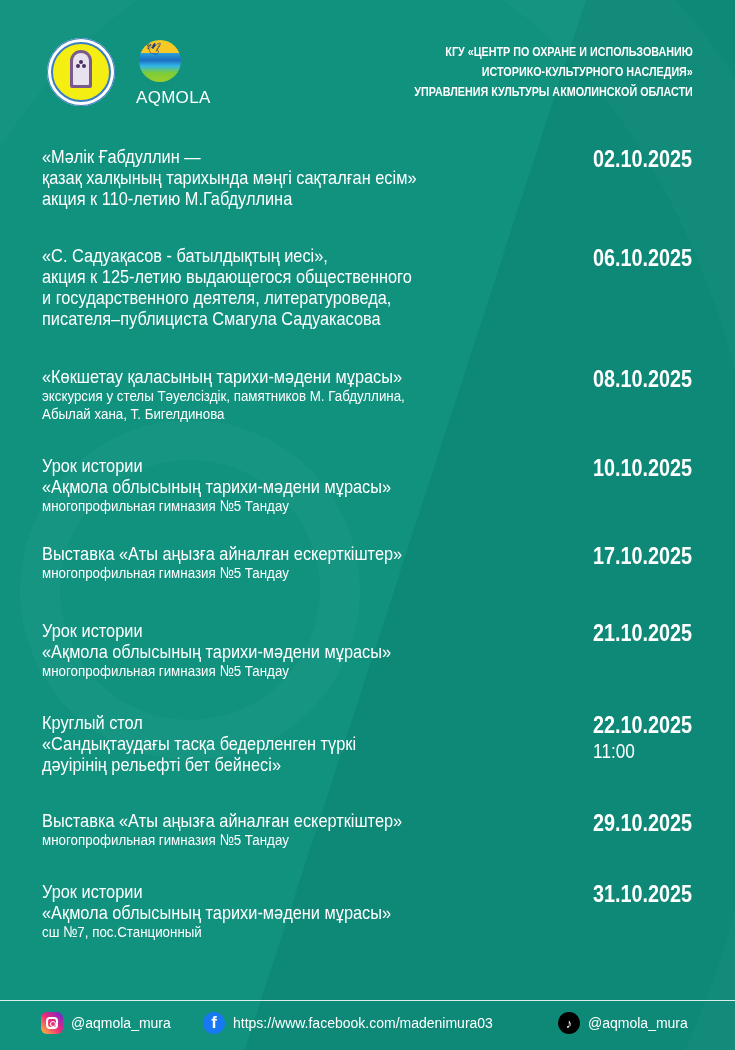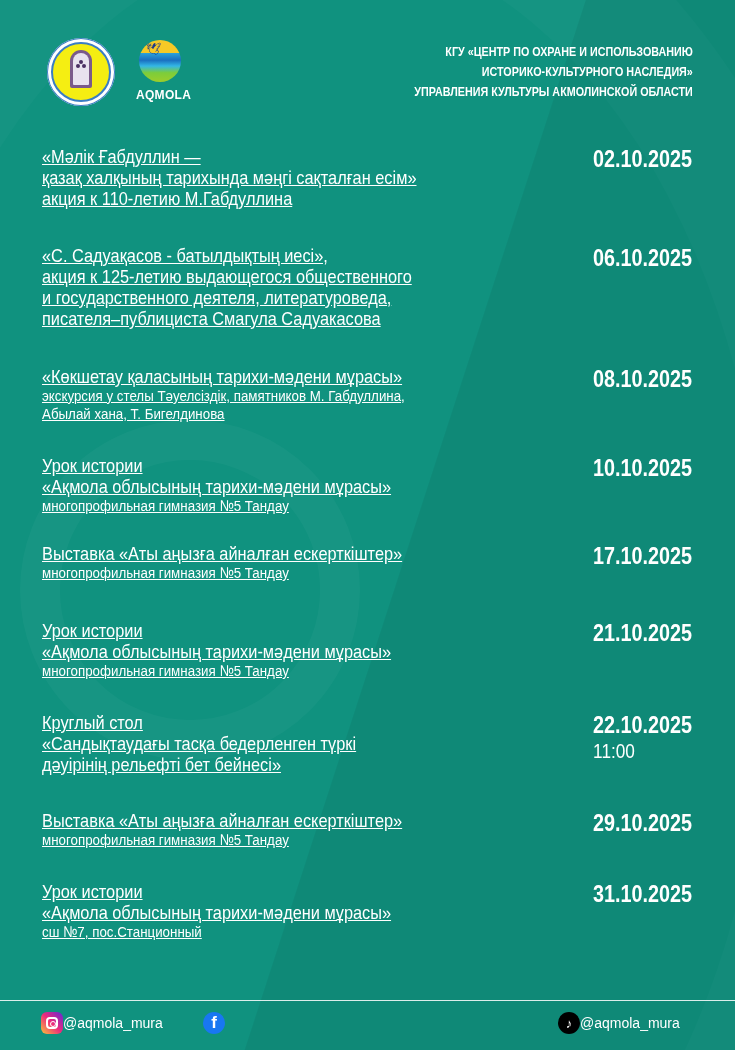--- a/index.html
+++ b/index.html
@@ -26,38 +26,38 @@
   .logo-center .arch { position: absolute; left: 23px; top: 12px; width: 22px; height: 38px;
     background: #7a5a8a; border-radius: 11px 11px 2px 2px; }
   .logo-center .arch-inner { position: absolute; left: 3px; top: 3px; width: 16px; height: 32px;
     background: #e8e2ee; border-radius: 8px 8px 1px 1px; }
   .logo-center .dot { position: absolute; width: 4px; height: 4px; border-radius: 50%; background: #4a2f62; }
 
   .logo-aqmola { position: absolute; left: 136px; top: 40px; width: 60px; height: 66px; }
   .logo-aqmola .ball { position: absolute; left: 3px; top: 0; width: 42px; height: 42px; border-radius: 50%;
     background: linear-gradient(180deg, #f6c926 0%, #f6c926 30%, #2a9fd8 32%, #1a6fc0 48%, #33b7e6 62%, #7ccd3a 78%, #9ccd2a 100%); }
   .logo-aqmola .bird { position: absolute; left: 10px; top: 2px; font-size: 12px; color: #1d3a8a; }
-  .logo-aqmola .word { position: absolute; left: 0; top: 48px; font-size: 12px; font-weight: bold; letter-spacing: 0.3px; }
+  .logo-aqmola .word { position: absolute; left: 0; top: 48px; font-size: 17px; font-weight: normal; letter-spacing: 0.3px; }
 
   .org { position: absolute; right: 42px; top: 42px; text-align: right; font-family: "Liberation Sans", sans-serif;
     font-size: 12.5px; font-weight: bold; line-height: 20px; transform: scaleX(0.86); transform-origin: right top; }
   .org div { white-space: nowrap; }
 
   .events { position: absolute; left: 42px; top: 146px; width: 650px; }
   .event { position: absolute; left: 0; width: 650px; }
-  .event .left { position: absolute; left: 0; top: 0; width: 520px; text-decoration: underline; }
+  .event .left { position: absolute; left: 0; top: 0; width: 520px; }
   .event .right { position: absolute; right: 0; top: 0; text-align: left; }
   .title-line { font-size: 19px; line-height: 21px; white-space: nowrap; transform: scaleX(0.86); transform-origin: left top; }
   .sub-line { font-size: 15.5px; line-height: 18px; white-space: nowrap; transform: scaleX(0.86); transform-origin: left top; }
   .date { font-size: 23px; font-weight: bold; line-height: 26px; white-space: nowrap; transform: scaleX(0.86); transform-origin: right top; }
   .time { font-size: 20px; line-height: 26px; transform: scaleX(0.86); transform-origin: right top; }
 
   .footer-line { position: absolute; left: 0; top: 1000px; width: 735px; height: 1px; background: rgba(255,255,255,0.85); }
   .footer { position: absolute; left: 0; top: 1012px; width: 735px; height: 30px; }
-  .social { position: absolute; top: 0; display: flex; align-items: center; font-size: 14px; }
+  .social { position: absolute; top: 0; display: flex; align-items: center; gap: 8px; font-size: 14px; }
   .ico { width: 22px; height: 22px; border-radius: 6px; display: inline-flex; align-items: center; justify-content: center;
     font-size: 13px; font-weight: bold; color: #fff; flex: none; }
   .ico.ig { background: linear-gradient(45deg, #f9c43a, #ee2a7b 50%, #6228d7); border-radius: 6px; }
   .ico.ig span { width: 12px; height: 12px; border: 2px solid #fff; border-radius: 4px; box-sizing: border-box; position: relative; display: block; }
   .ico.ig span::after { content: ""; position: absolute; left: 2px; top: 2px; width: 4px; height: 4px; border: 1.5px solid #fff; border-radius: 50%; }
   .ico.fb { background: #1877f2; border-radius: 50%; font-family: "Liberation Sans", sans-serif; font-size: 17px; }
   .ico.tt { background: #000; border-radius: 50%; font-size: 13px; }
 </style>
 </head>
 <body>
@@ -201,20 +201,21 @@
 
   <div class="footer">
     <div class="social" style="left:41px">
       <span class="ico ig">
           <span></span>
         </span>
       <span>@aqmola_mura</span>
     </div>
     <div class="social" style="left:203px">
       <span class="ico fb">f</span>
+      <span>https://www.facebook.com/madenimura03</span>
     </div>
     <div class="social" style="left:558px">
       <span class="ico tt">♪</span>
       <span>@aqmola_mura</span>
     </div>
   </div>
 
 </div>
 
 </body></html>

